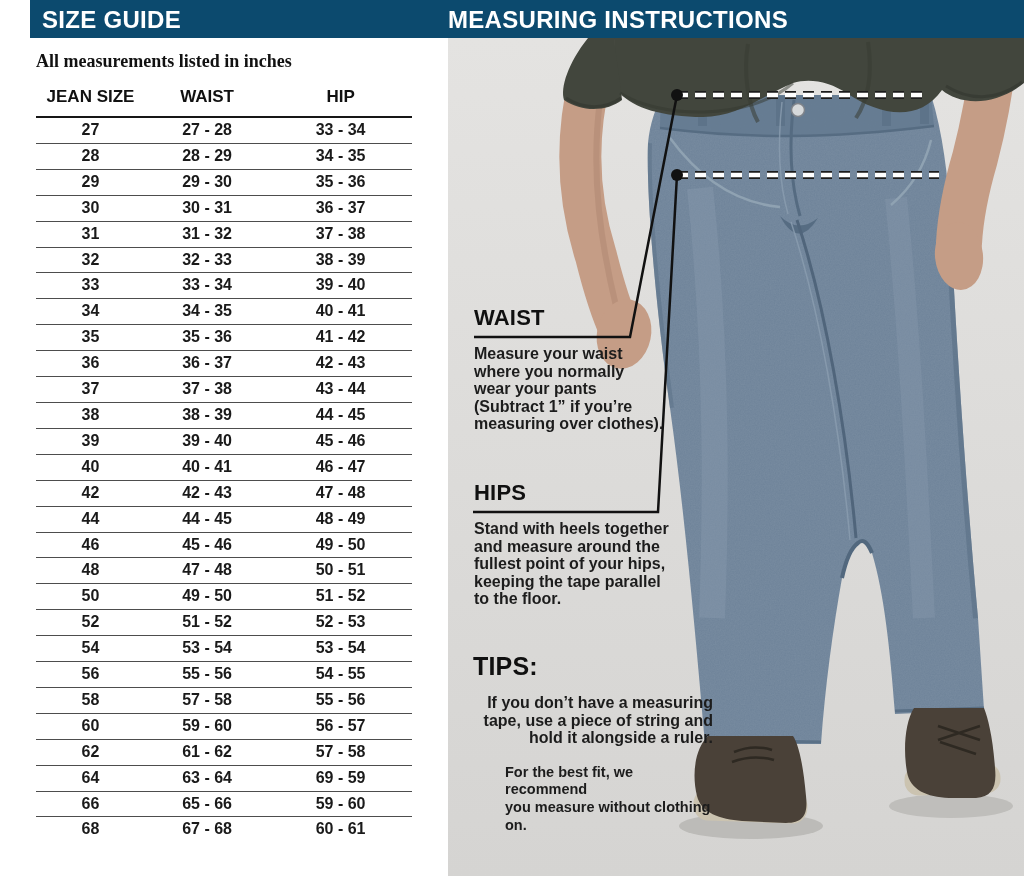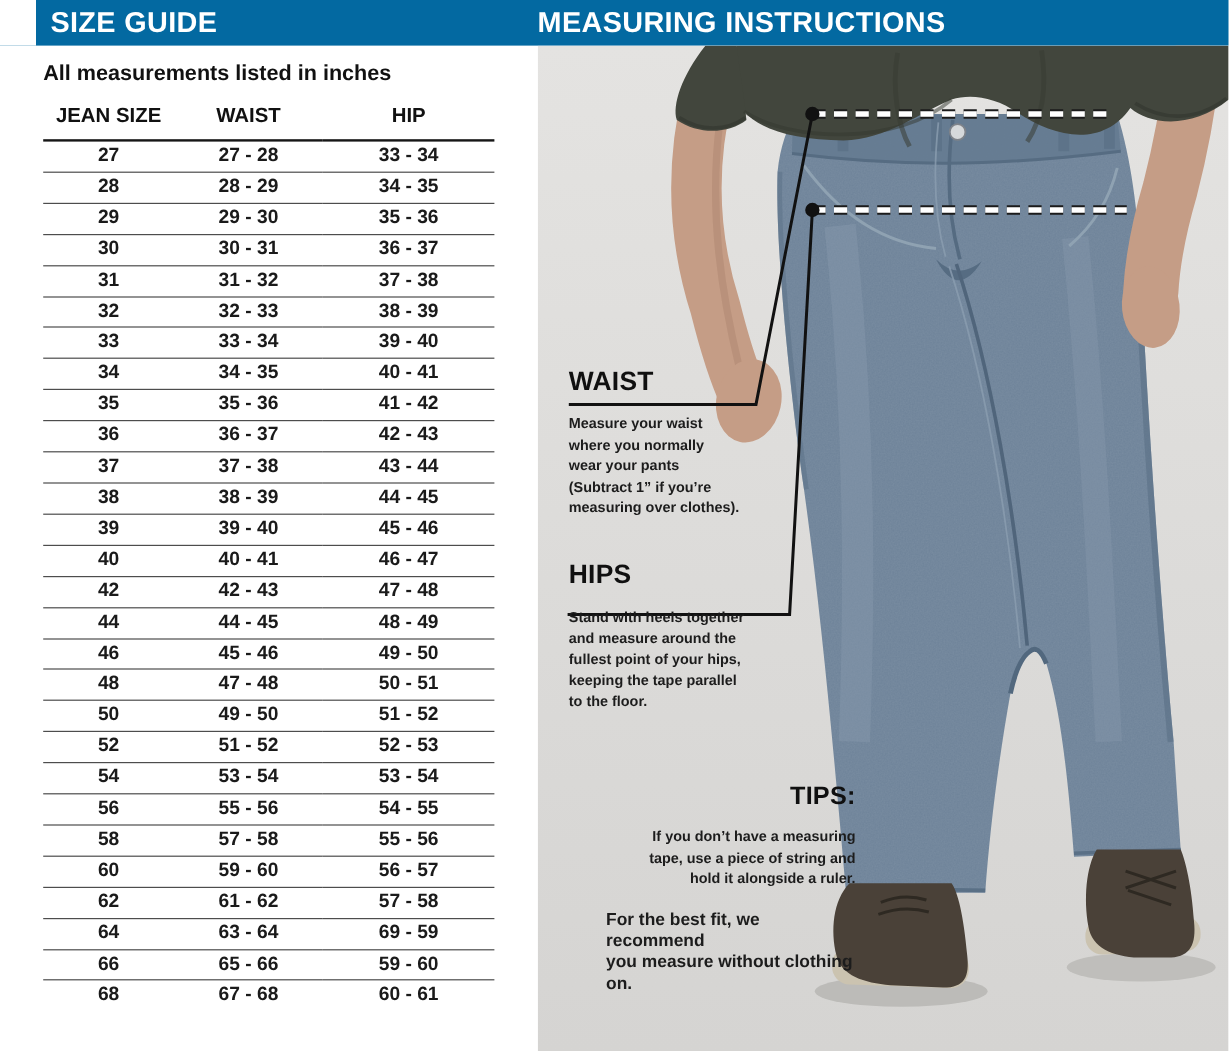--- a/index.html
+++ b/index.html
@@ -1,46 +1,46 @@
 <!DOCTYPE html>
 <html><head>
 <meta charset="utf-8">
 <style>
   html,body{margin:0;padding:0;background:#fff;}
   .canvas{position:relative;width:1024px;height:876px;overflow:hidden;background:#fff;
           font-family:"Liberation Sans","DejaVu Sans",sans-serif;color:#151515;}
 
   
-  .topbar{position:absolute;left:0;top:0;width:1024px;height:38px;background:#0369a1;}
+  .topbar{position:absolute;left:0;top:0;width:1024px;height:38px;background:#0c4a6e;}
   .topbar .notch{position:absolute;left:0;top:0;width:30px;height:38px;background:#ffffff;}
   .bar-title{position:absolute;top:0;height:38px;line-height:39px;color:#fff;font-weight:bold;
              font-size:24px;letter-spacing:.3px;white-space:nowrap;}
   .bar-title.left{left:42px;}
   .bar-title.right{left:448px;}
 
   
-  .subtitle{position:absolute;left:36px;top:51px;font-size:18px;font-weight:bold;color:#111;}
+  .subtitle{position:absolute;left:36px;top:51px;font-size:18px;font-weight:bold;color:#111;font-family:Liberation Serif, serif;}
   table.size-table{position:absolute;left:36px;top:82px;width:376px;border-collapse:collapse;table-layout:fixed;}
   .size-table col.c1{width:29%;} .size-table col.c2{width:33%;} .size-table col.c3{width:38%;}
   .size-table th{font-size:17px;font-weight:bold;color:#111;
                  padding:5px 0 9px 0;border-bottom:2.5px solid #161616;}
   .size-table td{font-size:16px;font-weight:bold;color:#1a1a1a;text-align:center;
                  height:24.9px;line-height:24.9px;border-bottom:1.5px solid #4d4d4d;padding:0;}
   .size-table tbody tr:last-child td{border-bottom:none;}
 
   
   .photo{position:absolute;left:448px;top:38px;width:576px;height:838px;overflow:hidden;}
   .photo svg{position:absolute;left:0;top:0;}
   .callout{position:absolute;width:240px;}
   .callout h3{margin:0;font-size:22px;font-weight:bold;color:#101010;letter-spacing:.2px;}
-  .callout .body{margin-top:14px;font-size:12px;line-height:17.6px;font-weight:bold;color:#1c1c1c;white-space:pre-line;}
+  .callout .body{margin-top:14px;font-size:16px;line-height:17.6px;font-weight:bold;color:#1c1c1c;white-space:pre-line;}
   #waist-callout{left:26px;top:267px;}
-  #hips-callout{left:26px;top:428px;}
+  #hips-callout{left:26px;top:442px;}
   #tips-callout{left:25px;top:614px;}
-  #tips-callout h3{font-size:21px;text-align:right;}
+  #tips-callout h3{font-size:25px;}
   #tips-callout .body{margin-top:13px;text-align:right;}
   #tips-callout .body2{margin-top:17px;font-size:14.5px;line-height:17.6px;font-weight:bold;color:#1c1c1c;white-space:pre-line;margin-left:32px;}
 </style>
 </head>
 <body>
 
 <div class="canvas">
 
   <div class="topbar">
     <div class="notch"></div>

